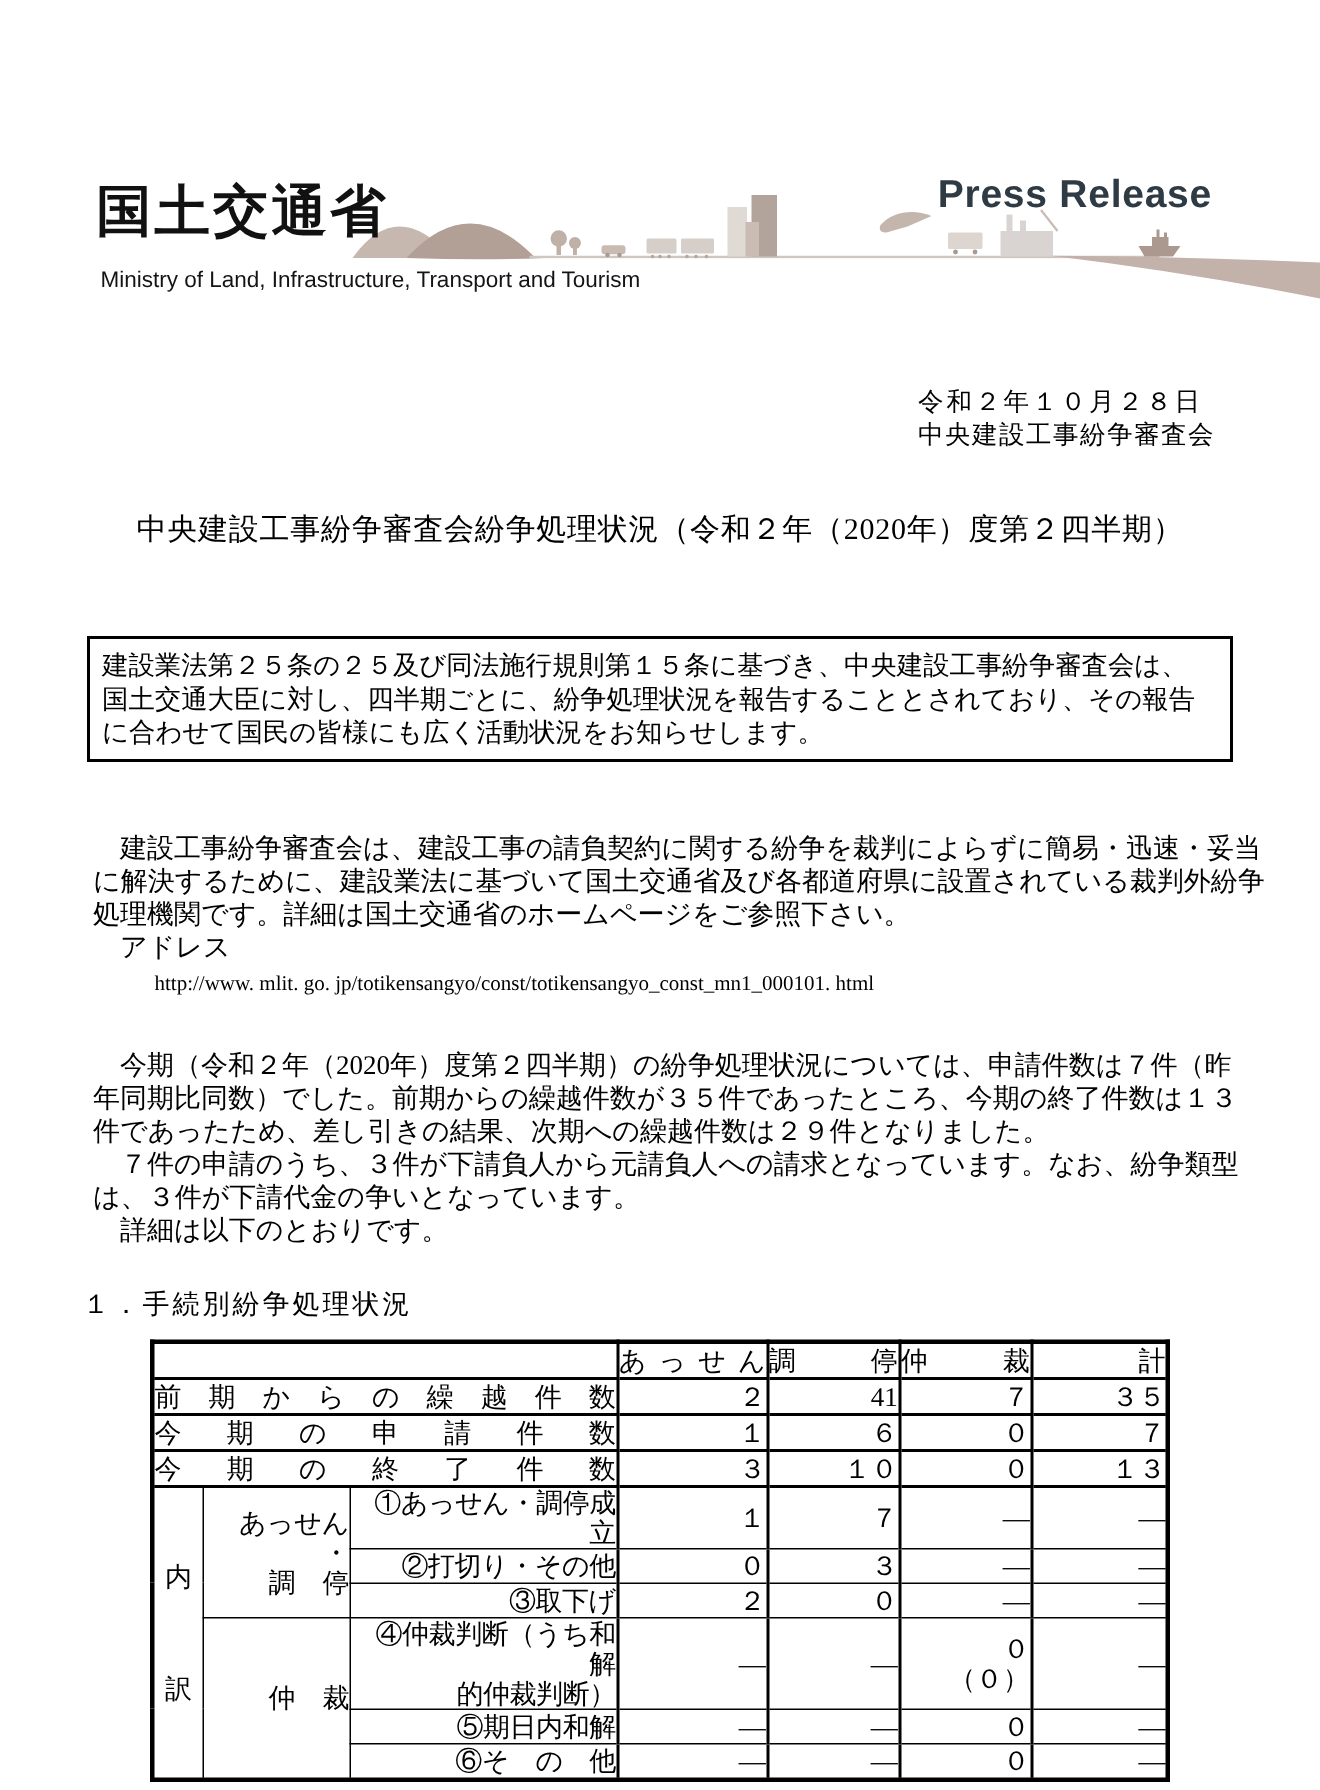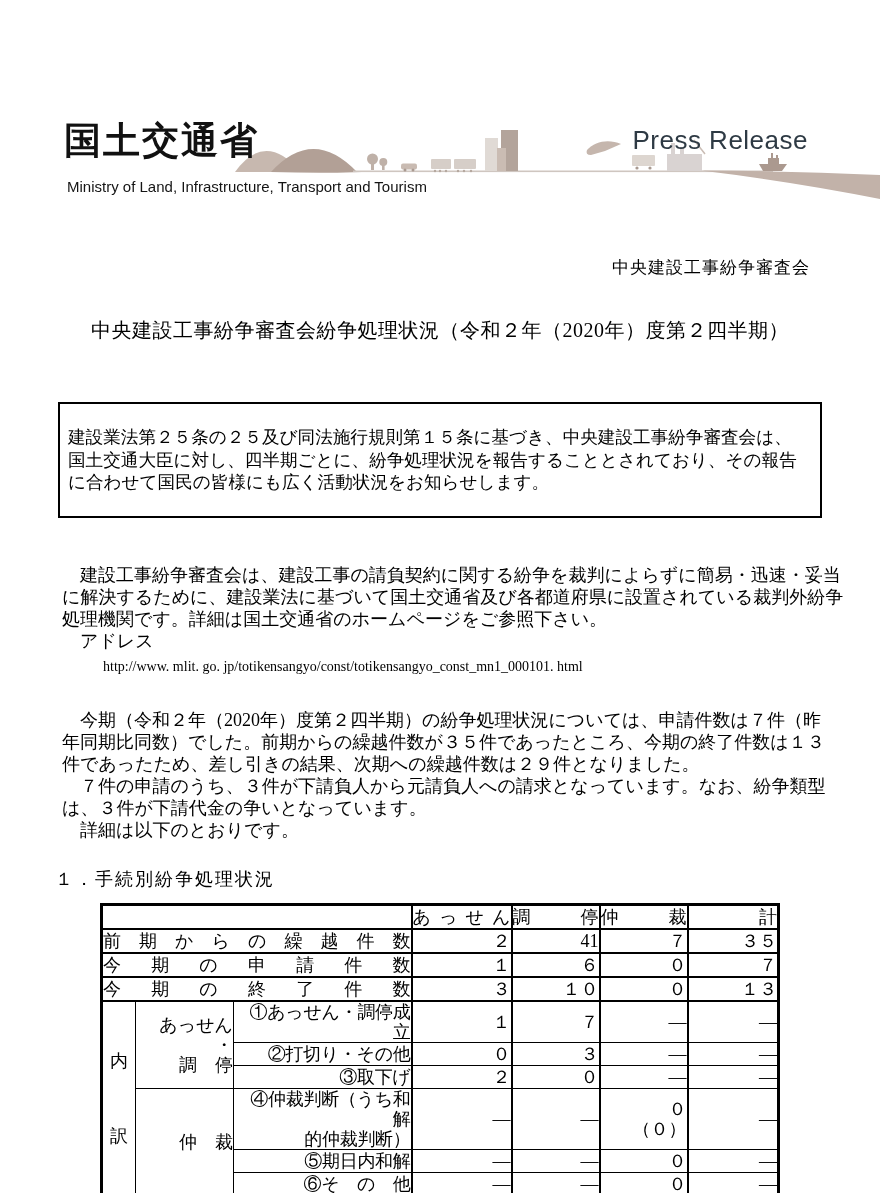--- a/index.html
+++ b/index.html
@@ -14,35 +14,35 @@
     position:absolute;left:64px;top:116px;
     font-family:"Liberation Sans","DejaVu Sans",sans-serif;
     font-size:37px;font-weight:600;letter-spacing:2px;color:#111;
   }
   .logo-en{
     position:absolute;left:67px;top:178px;
     font-family:"Liberation Sans","DejaVu Sans",sans-serif;
     font-size:15px;color:#141414;letter-spacing:0px;
   }
   .press-release{
-    position:absolute;right:72px;top:125px;
+    position:absolute;right:72px;top:114px;
     font-family:"Liberation Sans","DejaVu Sans",sans-serif;
-    font-size:26px;color:#2e3a44;letter-spacing:0.5px;
+    font-size:26px;color:#2e3a44;letter-spacing:0.5px;font-weight:bold;
   }
   .skyline{position:absolute;left:235px;top:118px;}
   
   .date-block{margin:52px 70px 0 auto;width:fit-content;font-size:17px;line-height:22px;}
   .date-line1{letter-spacing:2px;}
   .date-line2{letter-spacing:1px;}
   
   .doc-title{margin-top:38px;text-align:center;font-size:20px;font-weight:normal;letter-spacing:0.5px;}
   
   .notice-box{
     box-sizing:border-box;margin:58px 0 0 58px;width:764px;
-    border:2px solid #000;padding:22px 8px;
+    border:2px solid #000;padding:6px 8px;
     font-size:17.6px;line-height:22.5px;white-space:pre-line;
   }
   
   .para{margin-left:62px;width:786px;font-size:18px;line-height:22px;white-space:pre-line;}
   .para-intro{margin-top:24px;}
   .url-line{margin-top:4px;padding-left:41px;font-size:14px;white-space:pre;}
   .para-summary{margin-top:9px;}
   .section-heading{margin:26px 0 0 55px;font-size:18px;letter-spacing:2px;}
   
   .dtable{
@@ -131,20 +131,21 @@
       <rect x="536" y="35" width="2" height="5"></rect>
         <rect x="541" y="37" width="2" height="3"></rect>
     </g>
   </svg>
   <div class="logo-jp">国土交通省</div>
   <div class="logo-en">Ministry of Land, Infrastructure, Transport and Tourism</div>
   <div class="press-release">Press Release</div>
 </div>
 
 <div class="date-block">
+  <div class="date-line1">令和２年１０月２８日</div>
   <div class="date-line2">中央建設工事紛争審査会</div>
 </div>
 
 <div class="doc-title">中央建設工事紛争審査会紛争処理状況（令和２年（2020年）度第２四半期）</div>
 
 <div class="notice-box">建設業法第２５条の２５及び同法施行規則第１５条に基づき、中央建設工事紛争審査会は、
 国土交通大臣に対し、四半期ごとに、紛争処理状況を報告することとされており、その報告
 に合わせて国民の皆様にも広く活動状況をお知らせします。</div>
 
 <div class="para para-intro">

